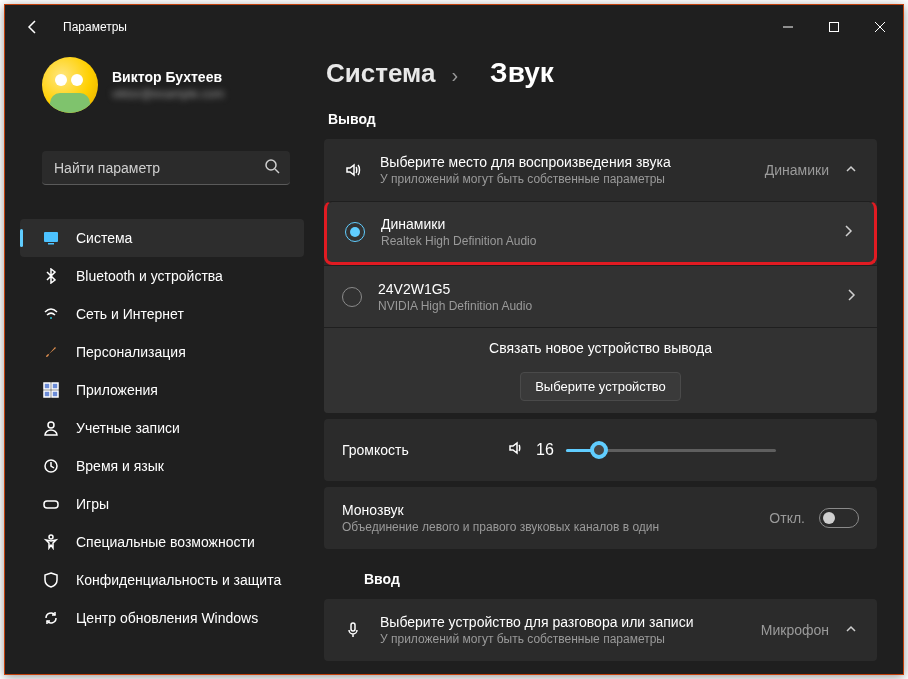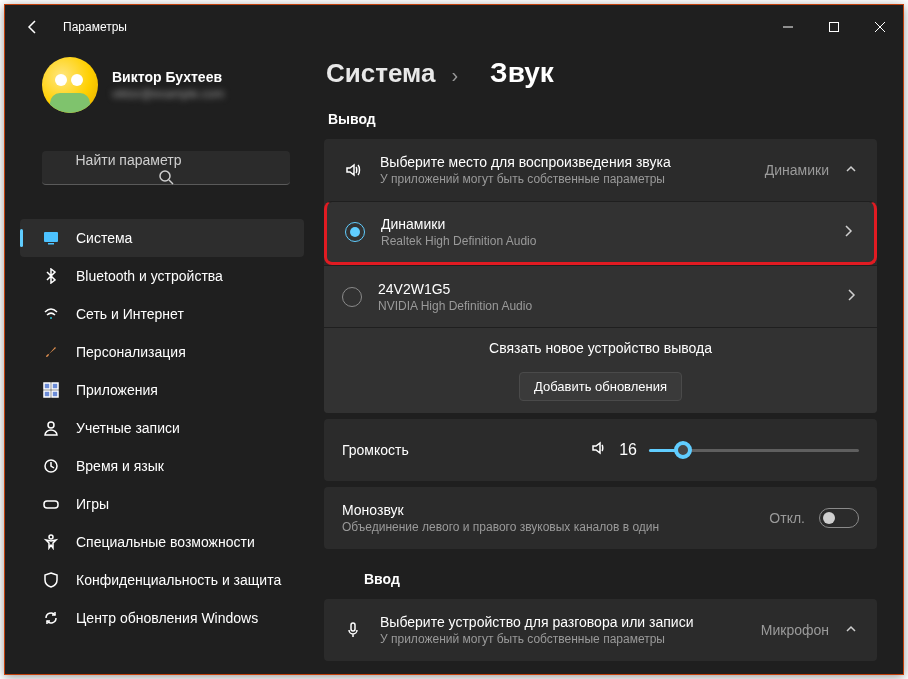--- a/index.html
+++ b/index.html
@@ -89,21 +89,20 @@
 
   .search {
     margin: 0 20px 14px 28px;
     height: 34px;
     background: var(--bg2);
     border-bottom: 1px solid #5a5a5a;
     border-radius: 4px;
     display:flex;align-items:center;
     padding: 0 10px;
     color: var(--text-dim);
-    flex-direction: column;
   }
   .search input {
     flex:1;background:none;border:none;outline:none;color:var(--text);
     font-size:14px;
   }
   .search input::placeholder{ color: #cfcfcf; }
   .search-icon { font-size:14px;color:#cfcfcf; }
 
   .nav { flex:1; overflow-y:auto; }
   .nav-item {
@@ -182,21 +181,21 @@
 
   .btn {
     background: #3a3a3a;
     border:1px solid #4a4a4a;
     border-radius:4px;
     padding: 6px 14px;
     font-size:13px;
     color: #fff;
   }
 
-  .slider-wrap { flex:1; display:flex;align-items:center;gap:12px;justify-content:flex-end; }
+  .slider-wrap { flex:1; display:flex;align-items:center;gap:12px;justify-content:center; }
   .slider {
     position:relative;width:210px;height:20px;
   }
   .slider-track{ position:absolute;top:9px;left:0;right:0;height:3px;background:#5f5f5f;border-radius:2px; }
   .slider-fill{ position:absolute;top:9px;left:0;height:3px;background:var(--accent);border-radius:2px;width:16%; }
   .slider-thumb{ position:absolute;top:1px;left:16%;transform:translateX(-50%);
     width:18px;height:18px;border-radius:50%;background:#454545;border:4px solid var(--accent); }
 
   .toggle {
     width:40px;height:20px;border-radius:10px;border:1px solid #8a8a8a;
@@ -412,21 +411,21 @@
               <span class="chev"><svg class="ic" viewBox="0 0 16 16">
                   <path d="M6 3l5 5-5 5"></path>
                 </svg></span>
             </div>
         </div>
 
         <div class="row footer">
           <div class="row-texts">
             <div class="row-title">Связать новое устройство вывода</div>
           </div>
-          <div class="btn">Добавить обновления</div>
+          <div class="btn">Выберите устройство</div>
         </div>
       </div>
 
       <div class="card">
         <div class="row">
           <div class="row-title" style="flex:0 0 auto;">Громкость</div>
           <div class="slider-wrap">
             <span><svg class="ic" viewBox="0 0 16 16">
                   <path d="M2 6v4h3l4 3V3L5 6H2zM11 5c1 1 1 5 0 6"></path>
                 </svg></span>

